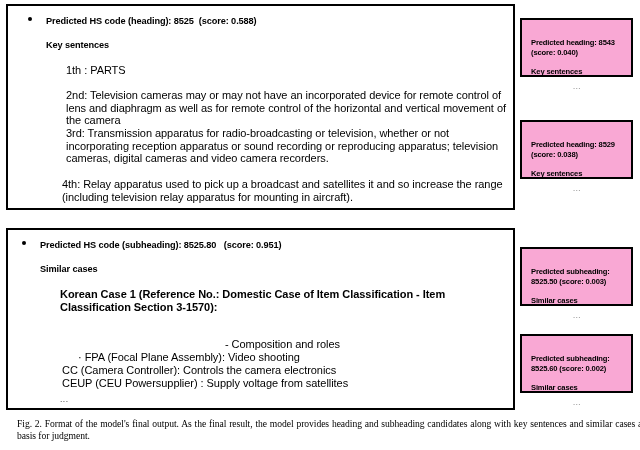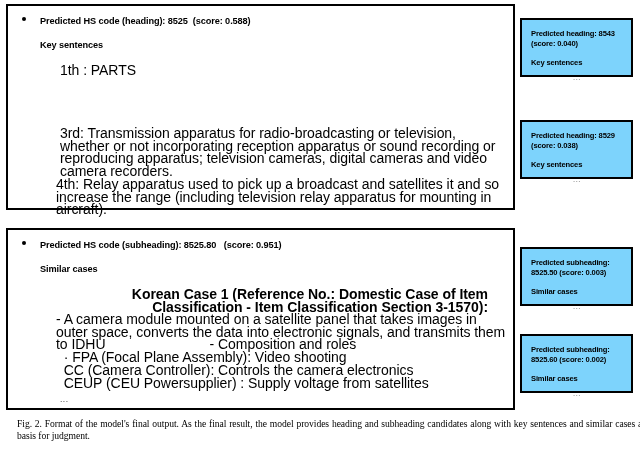--- a/index.html
+++ b/index.html
@@ -16,21 +16,21 @@
     overflow: hidden;
   }
 
   
   .main-box {
     position: absolute;
     box-sizing: border-box;
     border: 2px solid #000000;
     background: #ffffff;
   }
-  #box-heading   { left: 6px;  top: 4px;   width: 509px; height: 206px; }
+  #box-heading   { left: 6px;  top: 4px;   width: 509px; height: 206px; padding-left: 6px; }
   #box-subheading{ left: 6px;  top: 228px; width: 509px; height: 182px; }
 
   .box-inner { position: relative; width: 100%; height: 100%; }
 
   
   .bullet-row {
     position: absolute;
     left: 14px;
     display: flex;
     align-items: baseline;
@@ -56,43 +56,43 @@
   .section-label {
     position: absolute;
     left: 32px;
     font-size: 9.2px;
     font-weight: bold;
     letter-spacing: -0.1px;
   }
 
   .body-text {
     position: absolute;
-    font-size: 14px;
+    font-size: 11px;
     line-height: 12.6px;
     letter-spacing: -0.05px;
   }
   .body-text.bold { font-weight: bold; }
 
   .ellipsis {
     position: absolute;
     font-size: 8.5px;
     letter-spacing: 0.5px;
     color: #444;
   }
 
   
   .cand-box {
     position: absolute;
     box-sizing: border-box;
     border: 2px solid #000000;
-    background: #7dd3fc;
+    background: #f9a8d4;
     left: 520px;
     width: 113px;
     height: 59px;
-    padding: 9px 8px 0 9px;
+    padding: 18px 8px 0 9px;
   }
   #cand-0 { top: 18px; }
   #cand-1 { top: 120px; }
   #cand-2 { top: 247px; }
   #cand-3 { top: 334px; }
 
   .cand-title {
     font-size: 7.6px;
     font-weight: bold;
     line-height: 10.4px;
@@ -134,44 +134,44 @@
 
     <div class="bullet-row" style="top:10px;">
       <span class="bullet-dot"></span>
       <span class="bullet-text">Predicted HS code (heading): 8525  (score: 0.588)</span>
     </div>
 
     <div class="section-label" style="top:34px;">Key sentences</div>
 
     <div class="body-text" style="left:52px; top:58px; width:440px;">1th : PARTS</div>
 
+    <div class="body-text" style="left:52px; top:83px; width:440px;">2nd:  Television cameras may or may not have an incorporated device for remote control of lens and diaphragm as well as for remote control of the horizontal and vertical movement of the camera</div>
 
     <div class="body-text" style="left:52px; top:121px; width:446px;">3rd: Transmission apparatus for radio-broadcasting or television, whether or not incorporating reception apparatus or sound recording or reproducing apparatus; television cameras, digital cameras and video camera recorders.</div>
 
     <div class="body-text" style="left:48px; top:172px; width:446px;"> 4th:  Relay apparatus used to pick up a broadcast and satellites it and so increase the range (including television relay apparatus for mounting in aircraft).</div>
   </div>
 </div>
 
 <div class="main-box" id="box-subheading">
   <div class="box-inner">
 
     <div class="bullet-row" style="top:10px;">
       <span class="bullet-dot"></span>
       <span class="bullet-text">Predicted HS code (subheading): 8525.80   (score: 0.951)</span>
     </div>
 
     <div class="section-label" style="top:34px;">Similar cases</div>
 
-    <div class="body-text bold" style="left:52px; top:58px; width:428px;text-align:right;">Korean Case 1 (Reference No.: Domestic Case of Item Classification - Item Classification Section 3-1570):</div>
-
-    <div class="body-text" style="left:48px; top:83px; width:450px;">- A camera module mounted on a satellite panel that takes images in outer space, converts the data into electronic signals, and transmits them to IDHU</div>
+    <div class="body-text bold" style="left:52px; top:58px; width:428px;">Korean Case 1 (Reference No.: Domestic Case of Item Classification - Item Classification Section 3-1570):</div>
+
 
     <div class="body-text" style="left:48px; top:108px; width:450px; white-space:pre;text-align:center;"> - Composition and roles</div>
 
-    <div class="body-text" style="left:48px; top:121px; width:450px; white-space:pre;">  · FPA (Focal Plane Assembly): Video shooting</div>
+    <div class="body-text" style="left:64px; top:121px; width:450px; white-space:pre;">  · FPA (Focal Plane Assembly): Video shooting</div>
 
     <div class="body-text" style="left:48px; top:147px; width:450px; white-space:pre;">  CEUP (CEU Powersupplier) : Supply voltage from satellites</div>
 
     <div class="body-text" style="left:48px; top:134px; width:450px; white-space:pre;">  CC (Camera Controller): Controls the camera electronics</div>
 
     <div class="ellipsis" style="left:52px; top:164px;">...</div>
   </div>
 </div>
 
 <div class="cand-box" id="cand-0">

